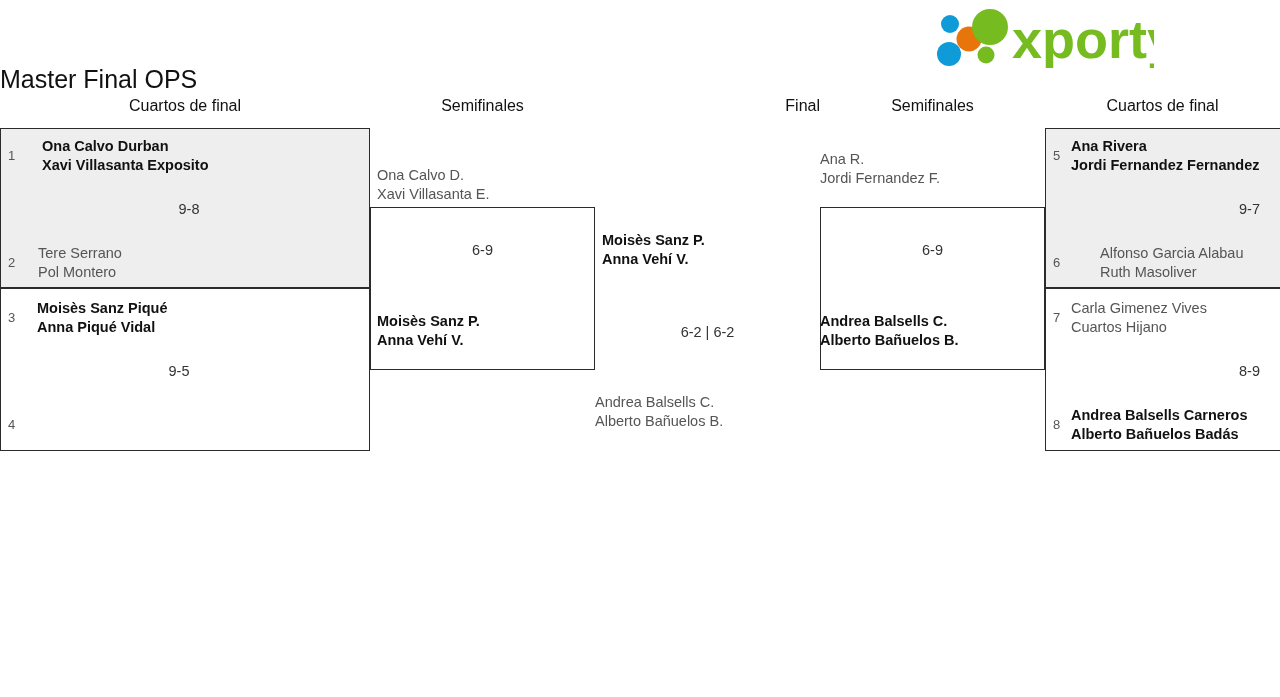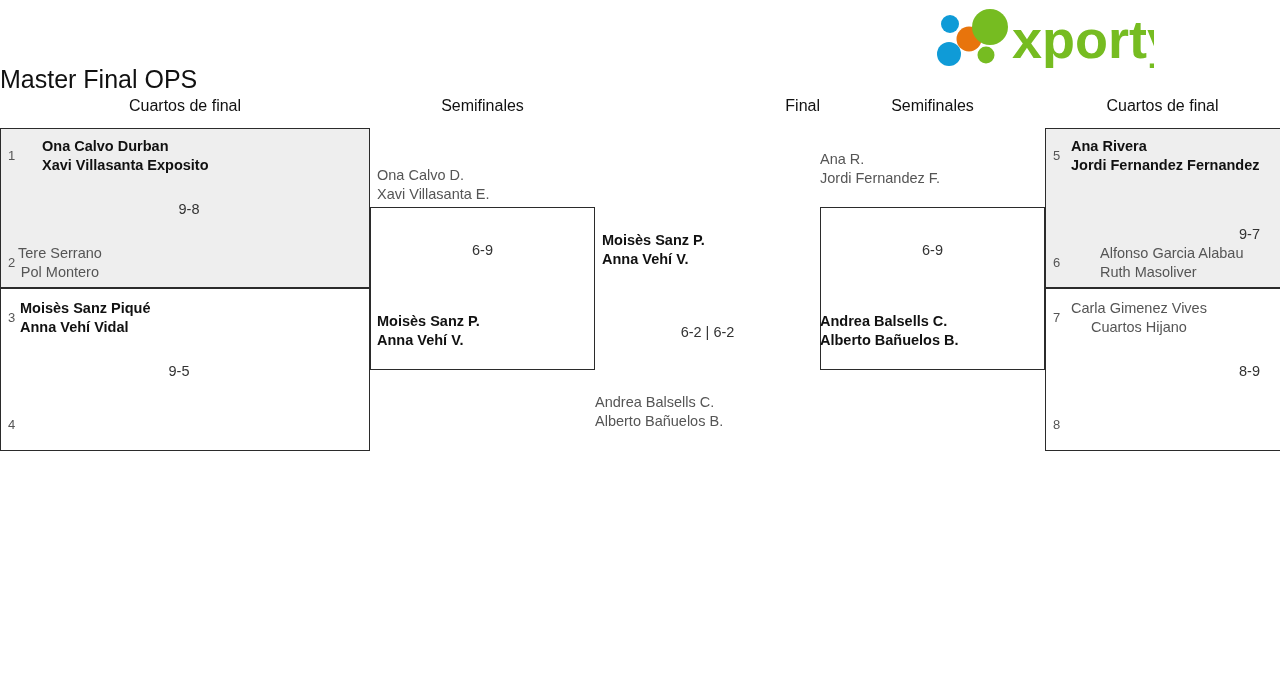--- a/index.html
+++ b/index.html
@@ -134,31 +134,31 @@
 
   <div class="match-box shaded" style="left:0px; top:128px; width:370px; height:160px;">
   </div>
   <div class="seed" style="left:8px;  top:146px;">1</div>
   <div class="team winner align-left" style="left:26px; top:137px;margin-left:16px;">
     <span class="l1">Ona Calvo Durban</span>
     <span class="l2">Xavi Villasanta Exposito</span>
   </div>
   <div class="score" style="left:0px; top:200px; width:378px;">9-8</div>
   <div class="seed" style="left:8px;  top:253px;">2</div>
-  <div class="team loser align-left" style="left:18px; top:244px;text-align:center;">
+  <div class="team loser align-left" style="left:38px; top:244px;">
     <span class="l1">Tere Serrano</span>
     <span class="l2">Pol Montero</span>
   </div>
 
   <div class="match-box" style="left:0px; top:288px; width:370px; height:163px;">
   </div>
   <div class="seed" style="left:8px;  top:308px;">3</div>
-  <div class="team winner align-left" style="left:20px; top:299px;">
+  <div class="team winner align-left" style="left:37px; top:299px;">
     <span class="l1">Moisès Sanz Piqué</span>
-    <span class="l2">Anna Vehí Vidal</span>
+    <span class="l2">Anna Piqué Vidal</span>
   </div>
   <div class="score" style="left:0px; top:362px; width:358px;">9-5</div>
   <div class="seed" style="left:8px;  top:415px;">4</div>
 
   <div class="team loser align-left" style="left:377px; top:150px;margin-top:16px;">
     <span class="l1">Ona Calvo D.</span>
     <span class="l2">Xavi Villasanta E.</span>
   </div>
   <div class="match-box" style="left:370px; top:207px; width:225px; height:163px;">
   </div>
@@ -190,30 +190,34 @@
     <span class="l2">Alberto Bañuelos B.</span>
   </div>
 
   <div class="match-box shaded" style="left:1045px; top:128px; width:235px; height:160px; border-right:none;">
   </div>
   <div class="seed" style="left:1053px; top:146px;">5</div>
   <div class="team winner align-left" style="left:1071px; top:137px;">
     <span class="l1">Ana Rivera</span>
     <span class="l2">Jordi Fernandez Fernandez</span>
   </div>
-  <div class="score" style="left:1045px; top:200px; width:215px; text-align:right;margin-top:25px;">9-7</div>
+  <div class="score" style="left:1045px; top:200px; width:215px; text-align:right;">9-7</div>
   <div class="seed" style="left:1053px; top:253px;">6</div>
   <div class="team loser align-left" style="left:1071px; top:244px;margin-left:29px;">
     <span class="l1">Alfonso Garcia Alabau</span>
     <span class="l2">Ruth Masoliver</span>
   </div>
 
   <div class="match-box" style="left:1045px; top:288px; width:235px; height:163px; border-right:none;">
   </div>
   <div class="seed" style="left:1053px; top:308px;">7</div>
-  <div class="team loser align-left" style="left:1071px; top:299px;text-align:center;">
+  <div class="team loser align-left" style="left:1071px; top:299px;">
     <span class="l1">Carla Gimenez Vives</span>
     <span class="l2">Cuartos Hijano</span>
   </div>
   <div class="score" style="left:1045px; top:362px; width:215px; text-align:right;">8-9</div>
   <div class="seed" style="left:1053px; top:415px;">8</div>
+  <div class="team winner align-left" style="left:1071px; top:406px;">
+    <span class="l1">Andrea Balsells Carneros</span>
+    <span class="l2">Alberto Bañuelos Badás</span>
+  </div>
 
 </div>
 
 </body></html>

